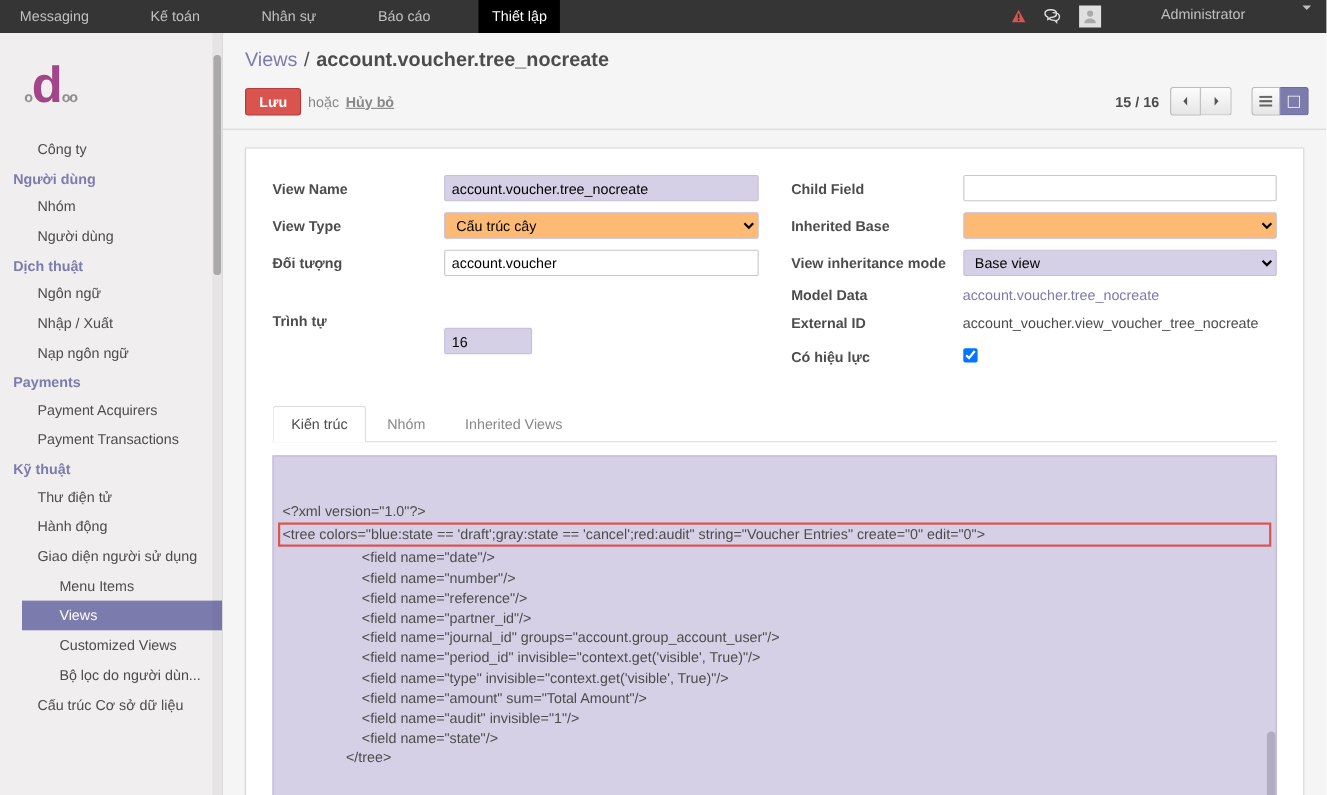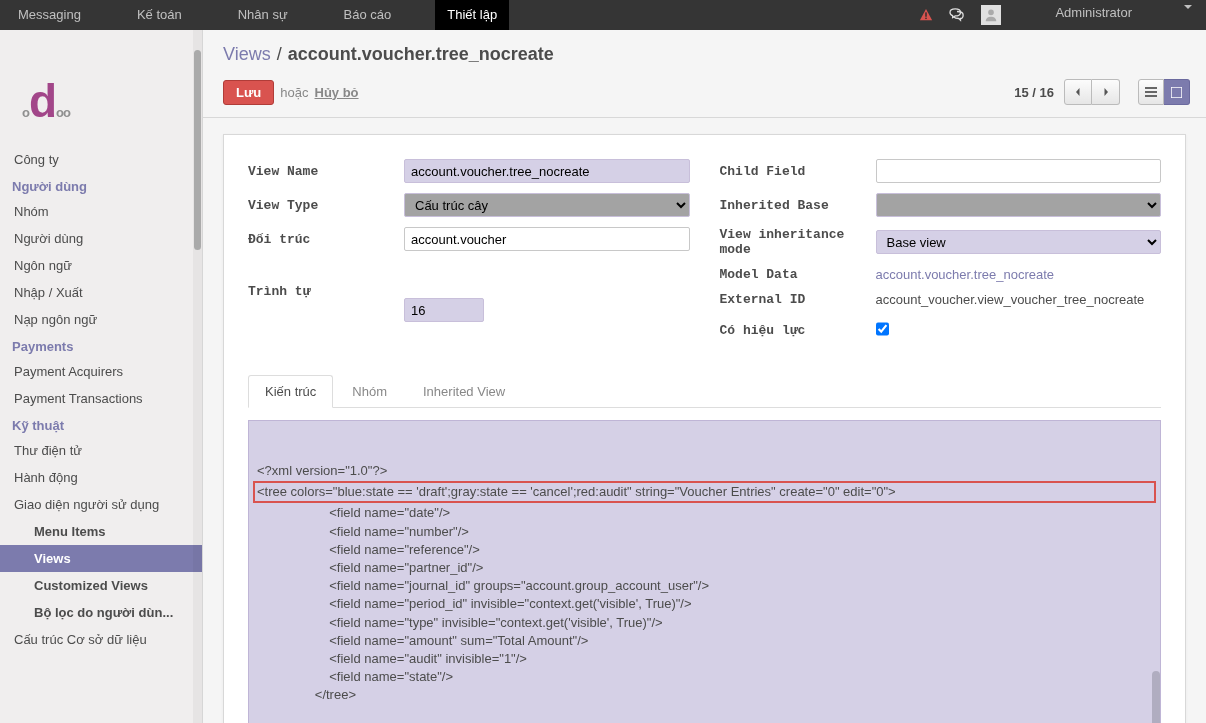--- a/index.html
+++ b/index.html
@@ -7,26 +7,26 @@
 .topbar {background:#353535;height:30px;display:flex;align-items:center;padding:0 6px;color:#c0c0c0;}
 .topbar .menu-item {padding:0 12px;line-height:30px;cursor:pointer;}
 .topbar .menu-item.active {background:#000;color:#fff;}
 .topbar .spacer {flex:1;}
 .topbar .right-item {padding:0 8px;display:flex;cursor:pointer;gap:48px;}
 .topbar svg {display:block;}
 .avatar {width:20px;height:20px;background:#e0e0e0;display:flex;align-items:center;justify-content:center;margin-right:6px;}
 .caret-down {width:0;height:0;border-left:4px solid transparent;border-right:4px solid transparent;border-top:4px solid #c0c0c0;margin-left:4px;}
 .container {display:flex;}
 .sidebar {width:203px;background:#f0eeee;border-right:1px solid #d6d6d6;height:693px;overflow:hidden;position:relative;}
-.logo {padding:20px 4px 18px 22px;margin-top:24px;}
+.logo {padding:20px 4px 18px 22px;}
 .logo-text {font-size:46px;font-weight:bold;color:#a24689;letter-spacing:-1px;}
 .logo-text .o1{color:#8f8f8f;}
 .nav-section {color:#7c7bad;font-weight:bold;padding:6px 12px 4px;cursor:pointer;}
-.nav-item {padding:6px 10px 6px 14px;color:#4c4c4c;cursor:pointer;}
-.nav-item.sub {padding-left:34px;font-weight:bold;}
+.nav-item {padding:6px 10px 6px 14px;color:#4c4c4c;cursor:pointer;margin-left:20px;}
+.nav-item.sub {padding-left:34px;}
 .nav-item.indent1{padding-left:14px;}
 .nav-item.active {background:#7c7bad;color:#fff;}
 .main {flex:1;background:#f5f5f5;padding:0;overflow:auto;height:693px;}
 .breadcrumb {padding:14px 16px 8px 20px;font-size:18px;color:#4c4c4c;display:flex;align-items:center;gap:6px;}
 .breadcrumb a{color:#7c7bad;font-size:18px;text-decoration:none;}
 .breadcrumb .sep{color:#4c4c4c;font-size:18px;}
 .breadcrumb .current{font-weight:bold;font-size:18px;}
 .action-bar {padding:6px 16px 12px 20px;display:flex;align-items:center;border-bottom:1px solid #d8d8d8;}
 .btn-save {background:#d9534f;color:#fff;border:1px solid #b03c38;border-radius:3px;padding:4px 12px;cursor:pointer;font-weight:bold;}
 .or-text{color:#888;margin:0 6px;}
@@ -38,23 +38,23 @@
 .nav-btn+.nav-btn{border-radius:0 3px 3px 0;border-left:0;}
 .view-toggle{display:flex;margin-left:8px;}
 .vt-btn{width:26px;height:26px;border:1px solid #bbb;display:flex;align-items:center;justify-content:center;cursor:pointer;background:linear-gradient(#fcfcfc,#e6e6e6);}
 .vt-btn.active{background:#7c7bad;border-color:#6b6a9e;}
 .vt-btn:first-child{border-radius:3px 0 0 3px;}
 .vt-btn:last-child{border-radius:0 3px 3px 0;border-left:0;}
 .form-sheet {background:#fff;margin:16px 20px 20px 20px;border:1px solid #d8d8d8;box-shadow:0 1px 3px rgba(0,0,0,0.05);padding:24px;}
 .form-grid {display:flex;gap:30px;margin-bottom:20px;}
 .form-col {flex:1;}
 .form-row {display:flex;align-items:center;margin-bottom:10px;}
-.form-row label {width:156px;font-weight:bold;color:#4c4c4c;flex-shrink:0;font-family:Liberation Mono, monospace;}
+.form-row label {width:156px;font-weight:bold;color:#4c4c4c;flex-shrink:0;}
 .form-row .field {flex:1;}
-.field input, .field select {width:100%;padding:3px 6px;border:1px solid #c8bfda;background:#a3a3a3;border-radius:2px;font-size:13px;height:24px;}
+.field input, .field select {width:100%;padding:3px 6px;border:1px solid #c8bfda;background:#fdba74;border-radius:2px;font-size:13px;height:24px;}
 .field input.plain {background:#fff;border:1px solid #c8c8c8;}
 .field input.short{width:80px;margin-top:37px;}
 .field input.lavender{background:#d5d0e6;}
 .field select.lavender{background:#d5d0e6;}
 .field a{color:#7c7bad;text-decoration:none;}
 .field-static{color:#4c4c4c;}
 .tabs {border-bottom:1px solid #ddd;display:flex;gap:2px;margin-bottom:0;}
 .tab {padding:8px 16px;color:#888;cursor:pointer;border:1px solid transparent;border-bottom:0;position:relative;top:1px;}
 .tab.active {border:1px solid #ddd;border-bottom:1px solid #fff;color:#4c4c4c;border-radius:3px 3px 0 0;background:#fff;}
 .tab-content {padding:12px 0 0;}
@@ -106,20 +106,21 @@
 <div class="container">
   <div class="sidebar">
     <div class="logo">
       <span class="logo-text"><span class="o1">o</span>d<span class="o1">o</span><span class="o1">o</span></span>
     </div>
     <div id="sidebar-nav">
         <div class="nav-item indent1">Công ty</div>
         <div class="nav-section">Người dùng</div>
         <div class="nav-item indent1">Nhóm</div>
         <div class="nav-item indent1">Người dùng</div>
+        <div class="nav-section">Dịch thuật</div>
         <div class="nav-item indent1">Ngôn ngữ</div>
         <div class="nav-item indent1">Nhập / Xuất</div>
         <div class="nav-item indent1">Nạp ngôn ngữ</div>
         <div class="nav-section">Payments</div>
         <div class="nav-item indent1">Payment Acquirers</div>
         <div class="nav-item indent1">Payment Transactions</div>
         <div class="nav-section">Kỹ thuật</div>
         <div class="nav-item indent1">Thư điện tử</div>
         <div class="nav-item indent1">Hành động</div>
         <div class="nav-item indent1">Giao diện người sử dụng</div>
@@ -181,21 +182,21 @@
         <div class="form-col" id="form-left">
             <div class="form-row">
               <label>View Name</label>
               <div class="field"><input type="text" class="lavender" value="account.voucher.tree_nocreate" style=""></div>
             </div>
             <div class="form-row">
               <label>View Type</label>
               <div class="field"><select class="plain"><option>Cấu trúc cây</option></select></div>
             </div>
             <div class="form-row">
-              <label>Đối trúc</label>
+              <label>Đối tượng</label>
               <div class="field"><input type="text" class="plain" value="account.voucher" style=""></div>
             </div>
             <div class="form-row">
               <label>Trình tự</label>
               <div class="field"><input type="text" class="lavender short" value="16" style=""></div>
             </div>
           </div>
         <div class="form-col" id="form-right">
             <div class="form-row">
               <label>Child Field</label>
@@ -220,21 +221,21 @@
             <div class="form-row">
               <label>Có hiệu lực</label>
               <div class="field" style="flex: 0 1 0%;"><input type="checkbox" checked="" style=""></div>
             </div>
           </div>
       </div>
 
       <div class="tabs" id="tabs">
           <div class="tab active">Kiến trúc</div>
           <div class="tab">Nhóm</div>
-          <div class="tab">Inherited View</div>
+          <div class="tab">Inherited Views</div>
         </div>
 
       <div class="tab-content">
         <div class="code-box" id="code-box">
           <div class="code-line">&lt;?xml version="1.0"?&gt;</div><div class="code-highlight">&lt;tree colors="blue:state == 'draft';gray:state == 'cancel';red:audit" string="Voucher Entries" create="0" edit="0"&gt;</div><div class="code-line">                    &lt;field name="date"/&gt;</div><div class="code-line">                    &lt;field name="number"/&gt;</div><div class="code-line">                    &lt;field name="reference"/&gt;</div><div class="code-line">                    &lt;field name="partner_id"/&gt;</div><div class="code-line">                    &lt;field name="journal_id" groups="account.group_account_user"/&gt;</div><div class="code-line">                    &lt;field name="period_id" invisible="context.get('visible', True)"/&gt;</div><div class="code-line">                    &lt;field name="type" invisible="context.get('visible', True)"/&gt;</div><div class="code-line">                    &lt;field name="amount" sum="Total Amount"/&gt;</div><div class="code-line">                    &lt;field name="audit" invisible="1"/&gt;</div><div class="code-line">                    &lt;field name="state"/&gt;</div><div class="code-line">                &lt;/tree&gt;</div><div class="scrollbar-v"><div class="thumb"></div></div>
         </div>
       </div>
     </div>
   </div>
 </div>

